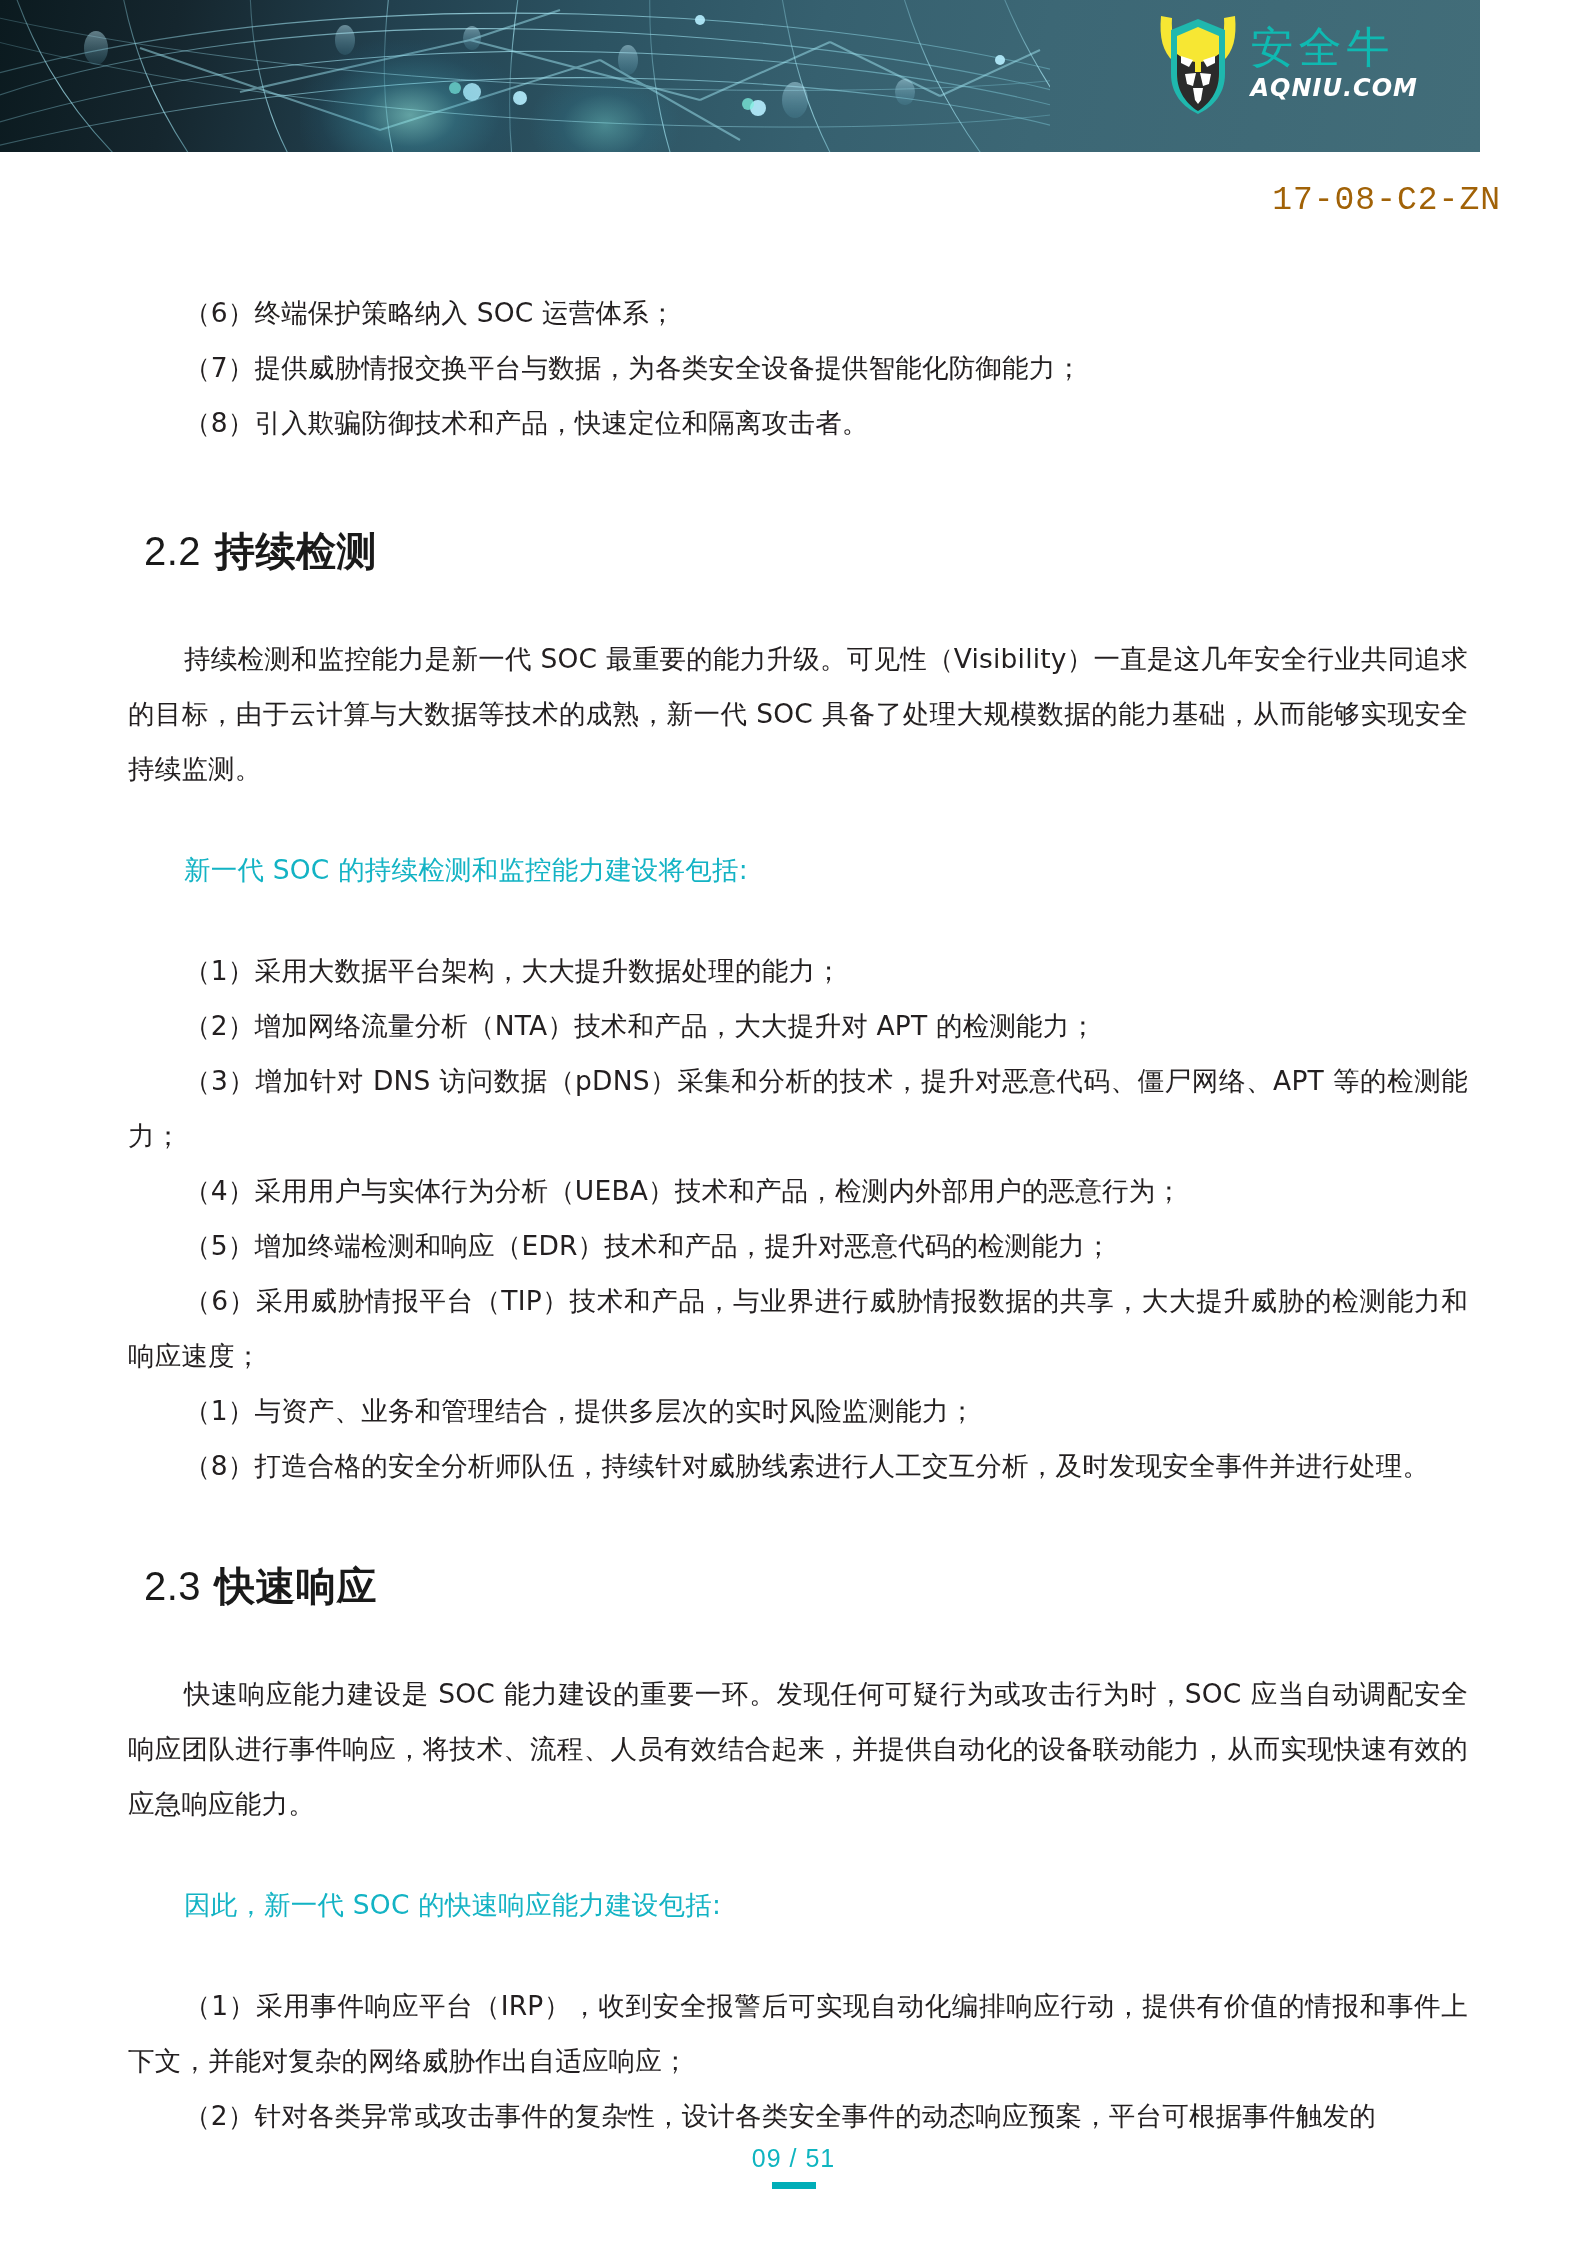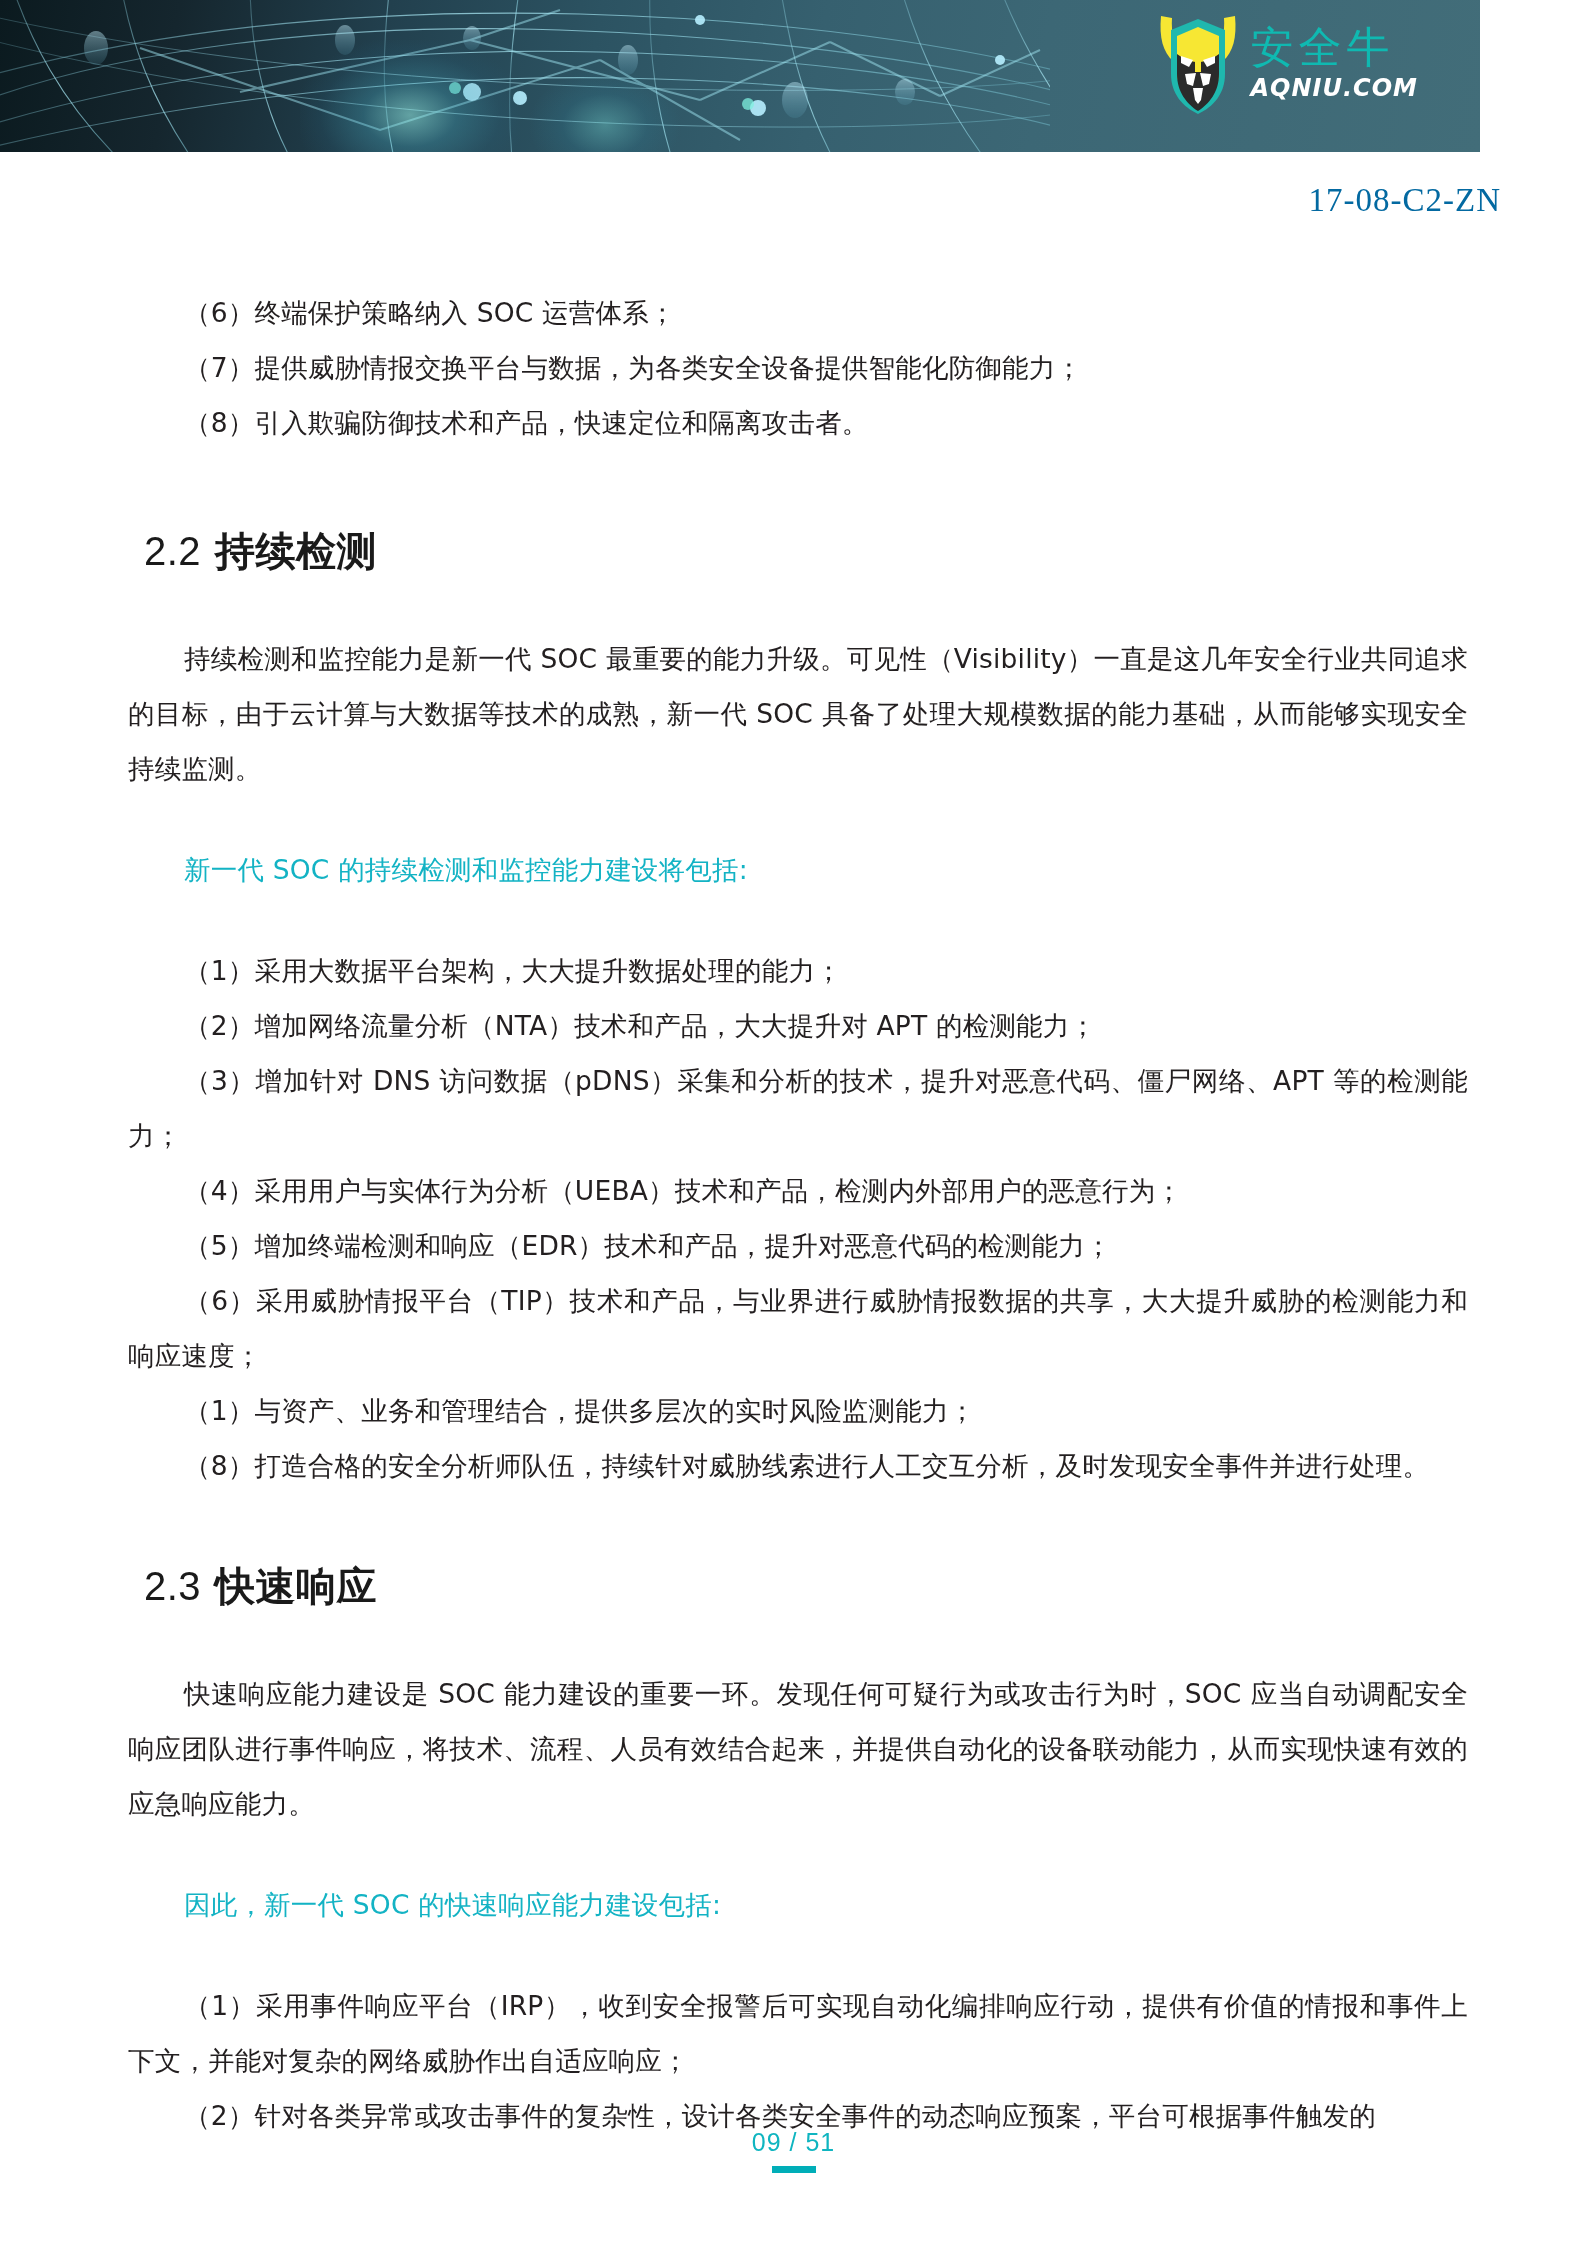--- a/index.html
+++ b/index.html
@@ -93,23 +93,23 @@
     margin-top: 2px;
     font-family: "DejaVu Sans", "Liberation Sans", sans-serif;
   }
 
   
   .doc-code {
     position: absolute;
     top: 182px;
     right: 86px;
     font-size: 33px;
-    color: #0369a1;
+    color: #a16207;
     letter-spacing: 1px;
-    font-family: Liberation Serif, serif;
+    font-family: Liberation Mono, monospace;
   }
 
   
   .content {
     position: absolute;
     top: 285px;
     left: 128px;
     width: 1340px;
   }
 
@@ -157,21 +157,21 @@
     font-family: "DejaVu Sans", "Liberation Sans", sans-serif;
   }
   .sp-46 { height: 46px; }
   .sp-52 { height: 52px; }
   .sp-66 { height: 66px; }
   .sp-74 { height: 74px; }
 
   
   .footer {
     position: absolute;
-    bottom: 72px;
+    bottom: 56px;
     left: 0;
     width: 1587px;
     text-align: center;
   }
   .footer-num {
     font-size: 25px;
     color: #0fb5c0;
     letter-spacing: 1px;
     font-family: "Liberation Sans", sans-serif;
   }

